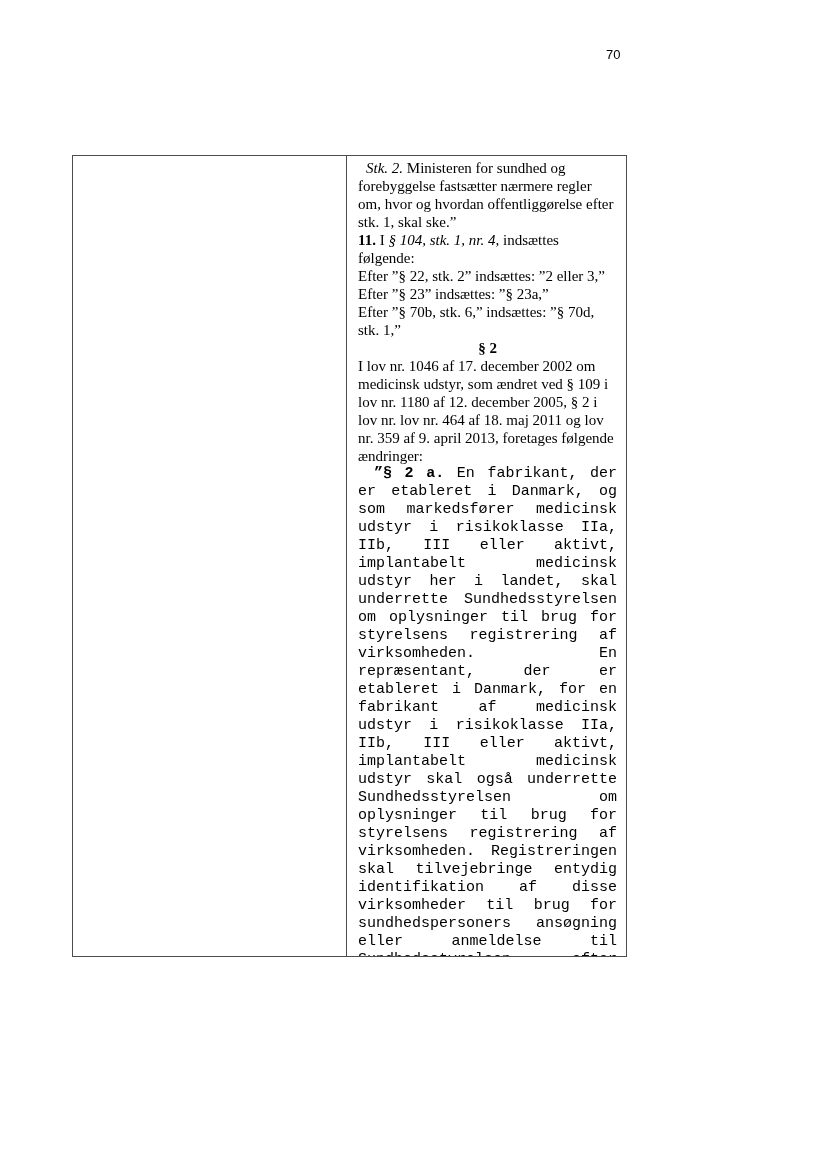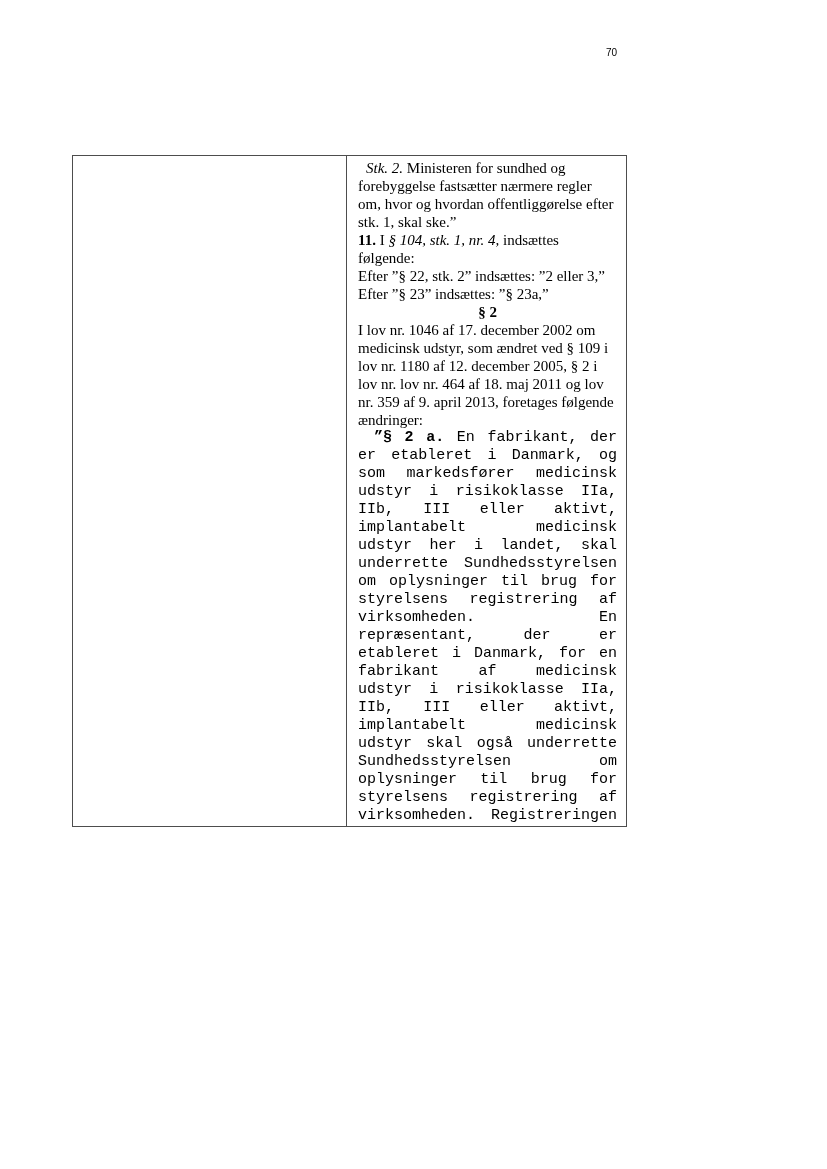--- a/index.html
+++ b/index.html
@@ -13,30 +13,30 @@
     background: #ffffff;
     color: #000000;
     font-family: "Liberation Serif", serif;
   }
 
   .page-number {
     position: absolute;
     left: 606px;
     top: 47px;
     font-family: "Liberation Sans", sans-serif;
-    font-size: 10px;
+    font-size: 13px;
     color: #000000;
   }
 
   .law-table {
     position: absolute;
     left: 72px;
     top: 155px;
     width: 555px;
-    height: 672px;
+    height: 802px;
     border: 1px solid #4d4d4d;
     display: flex;
     background: #ffffff;
   }
 
   .cell-left {
     width: 274px;
     border-right: 1px solid #4d4d4d;
   }
 
@@ -92,20 +92,21 @@
 
       <p class="para-stk2-top"><i>Stk. 2.</i><span> Ministeren for sundhed og forebyggelse fastsætter nærmere regler om, hvor og hvordan offentliggørelse efter stk. 1, skal ske.”</span></p>
 
       <p class="gap-xl"><b>11.</b><span> I </span><i>§ 104, stk. 1, nr. 4,</i><span> indsættes følgende:</span></p>
 
       <p class="item">Efter ”§ 22, stk. 2” indsættes: ”2 eller 3,”</p>
 
       <p class="item">Efter ”§ 23” indsættes: ”§ 23a,”</p>
 
 
+      <p class="item">Efter ”§ 70b, stk. 6,” indsættes: ”§ 70d, stk. 1,”</p>
 
       <p class="section-heading">§ 2</p>
 
       <p class="intro">I lov nr. 1046 af 17. december 2002 om medicinsk udstyr, som ændret ved § 109 i lov nr. 1180 af 12. december 2005, § 2 i lov nr. lov nr. 464 af 18. maj 2011 og lov nr. 359 af 9. april 2013, foretages følgende ændringer:</p>
 
 
       <p class="body-just"><b>”§ 2 a.</b><span> En fabrikant, der er etableret i Danmark, og som markedsfører medicinsk udstyr i risikoklasse IIa, IIb, III eller aktivt, implantabelt medicinsk udstyr her i landet, skal underrette Sundhedsstyrelsen om oplysninger til brug for styrelsens registrering af virksomheden. En repræsentant, der er etableret i Danmark, for en fabrikant af medicinsk udstyr i risikoklasse IIa, IIb, III eller aktivt, implantabelt medicinsk udstyr skal også underrette Sundhedsstyrelsen om oplysninger til brug for styrelsens registrering af virksomheden. Registreringen skal tilvejebringe entydig identifikation af disse virksomheder til brug for sundhedspersoners ansøgning eller anmeldelse til Sundhedsstyrelsen efter regler i sundhedslovens kapitel 61 a om industrisamarbejde.</span></p>
 
       <p class="para-stk2-bottom"><i>Stk. 2.</i><span> Ministeren for sundhed og</span></p>
 

